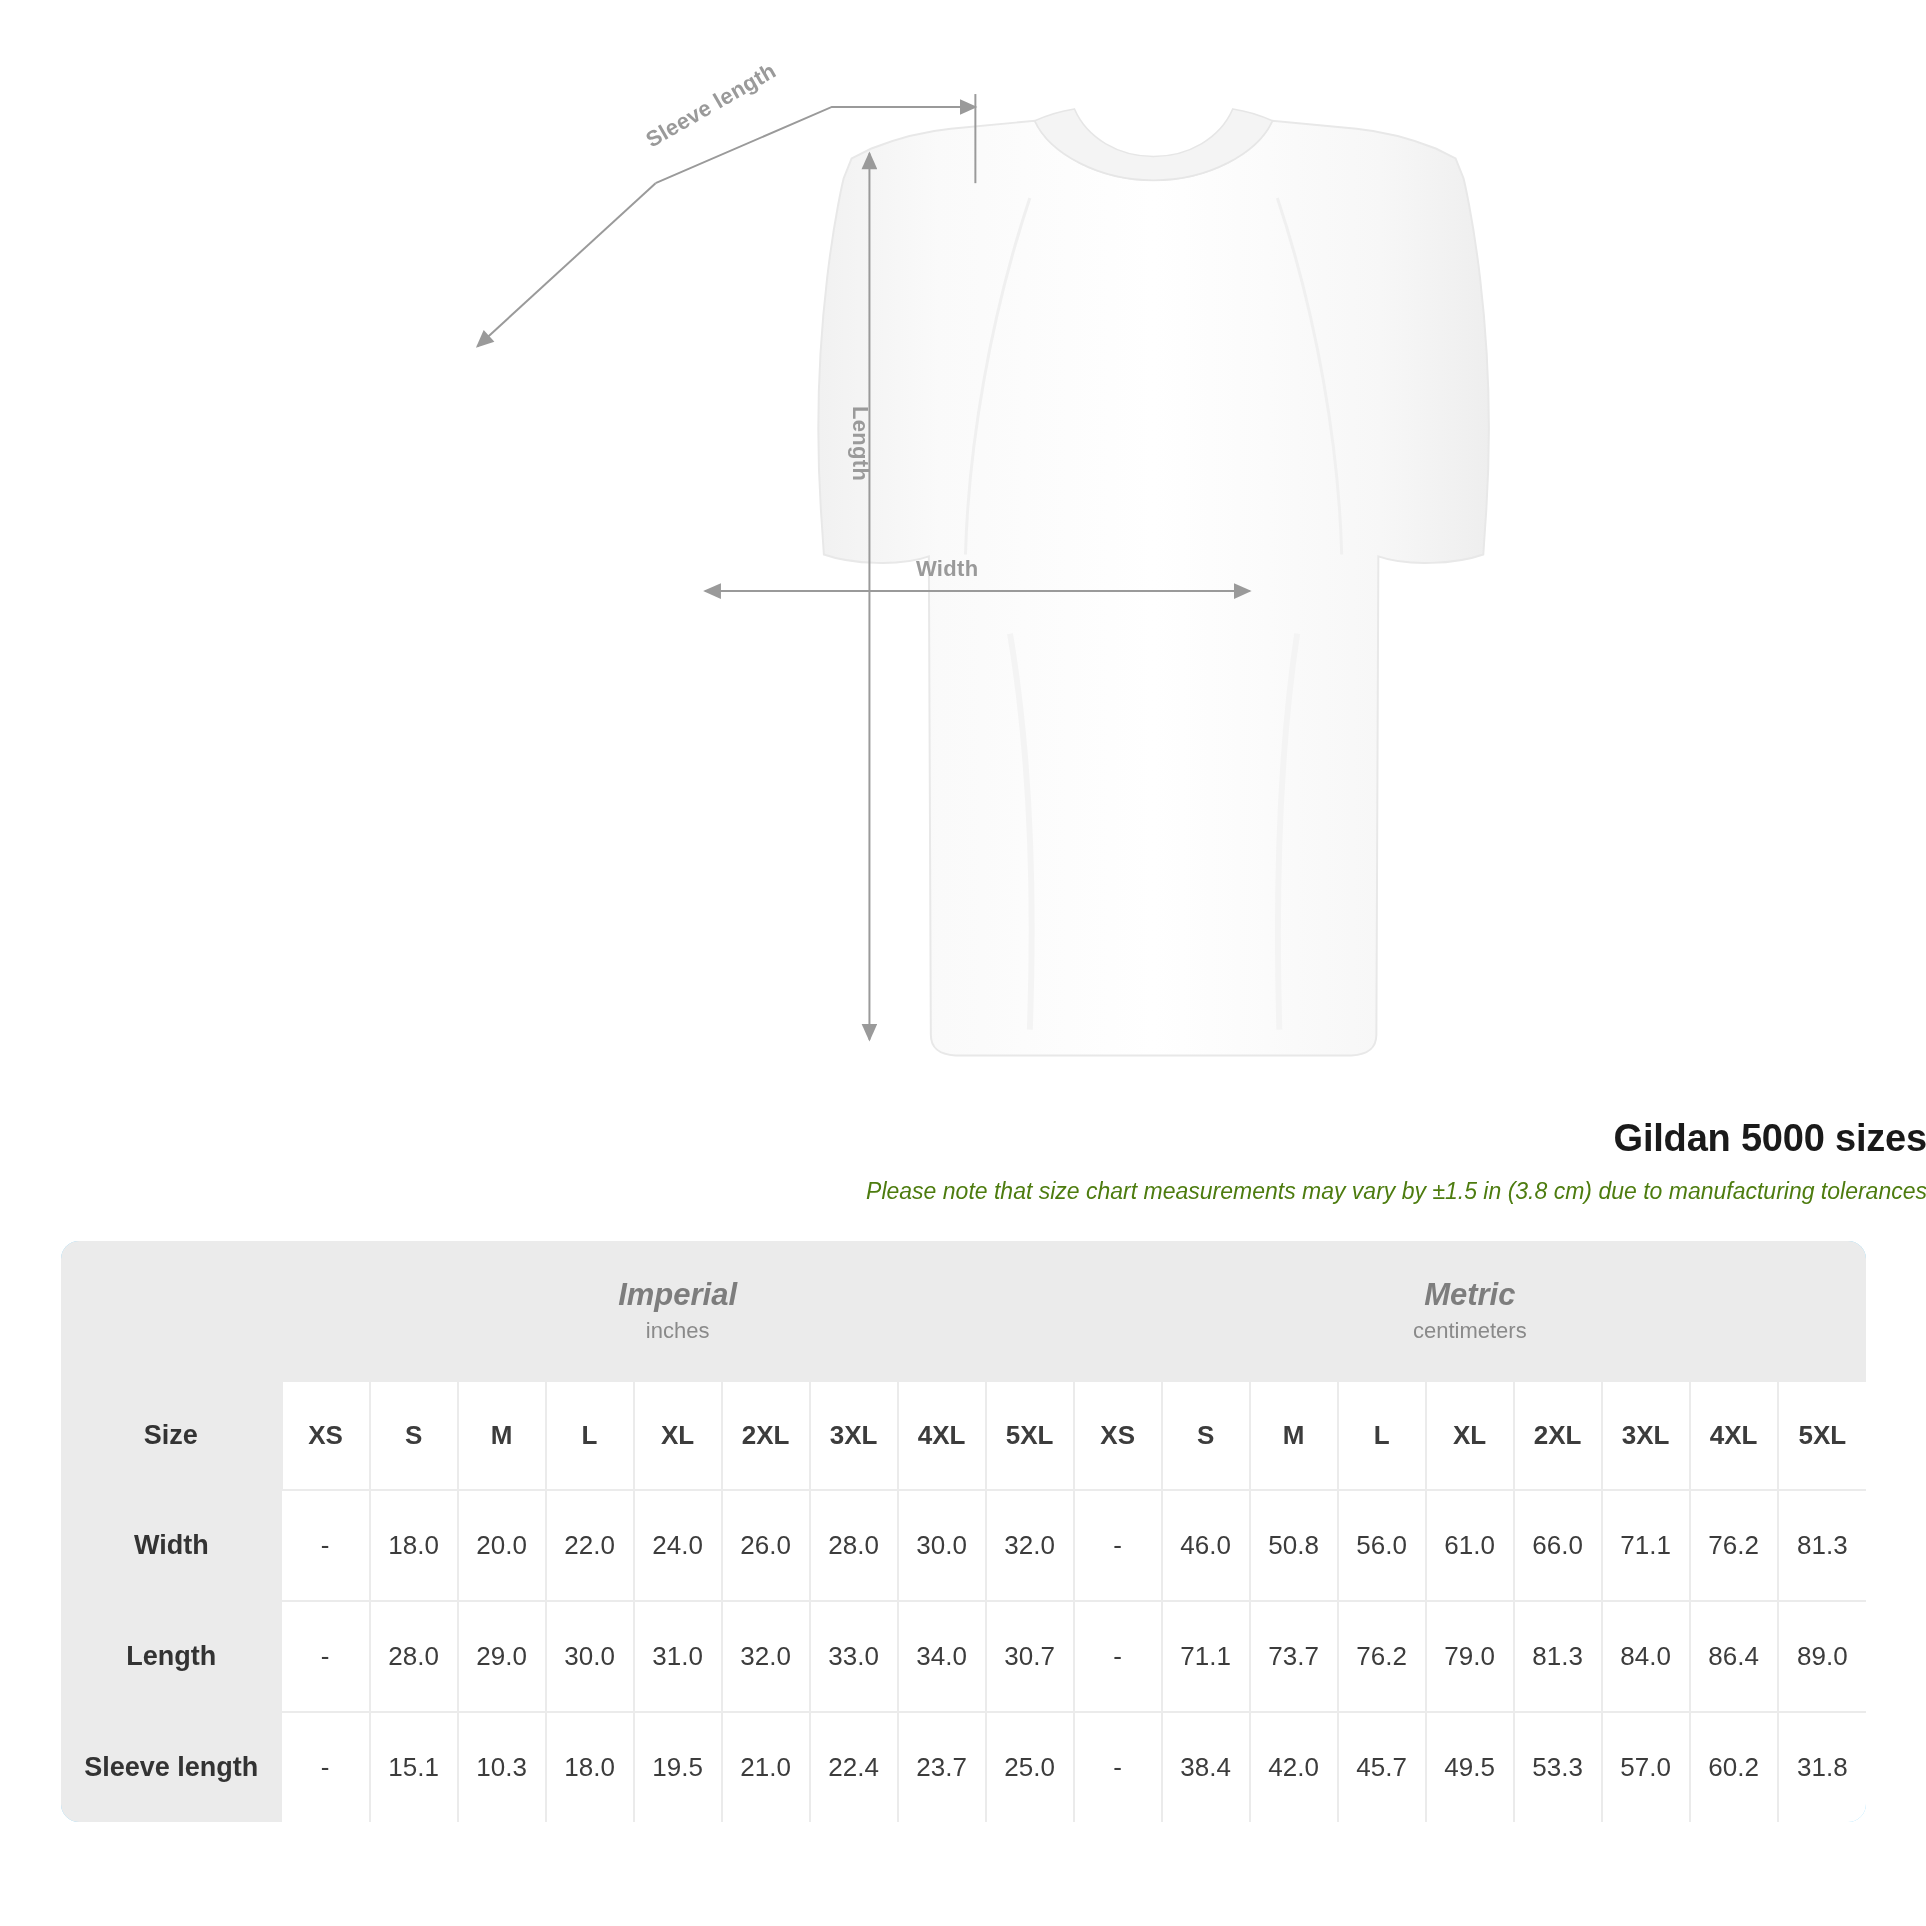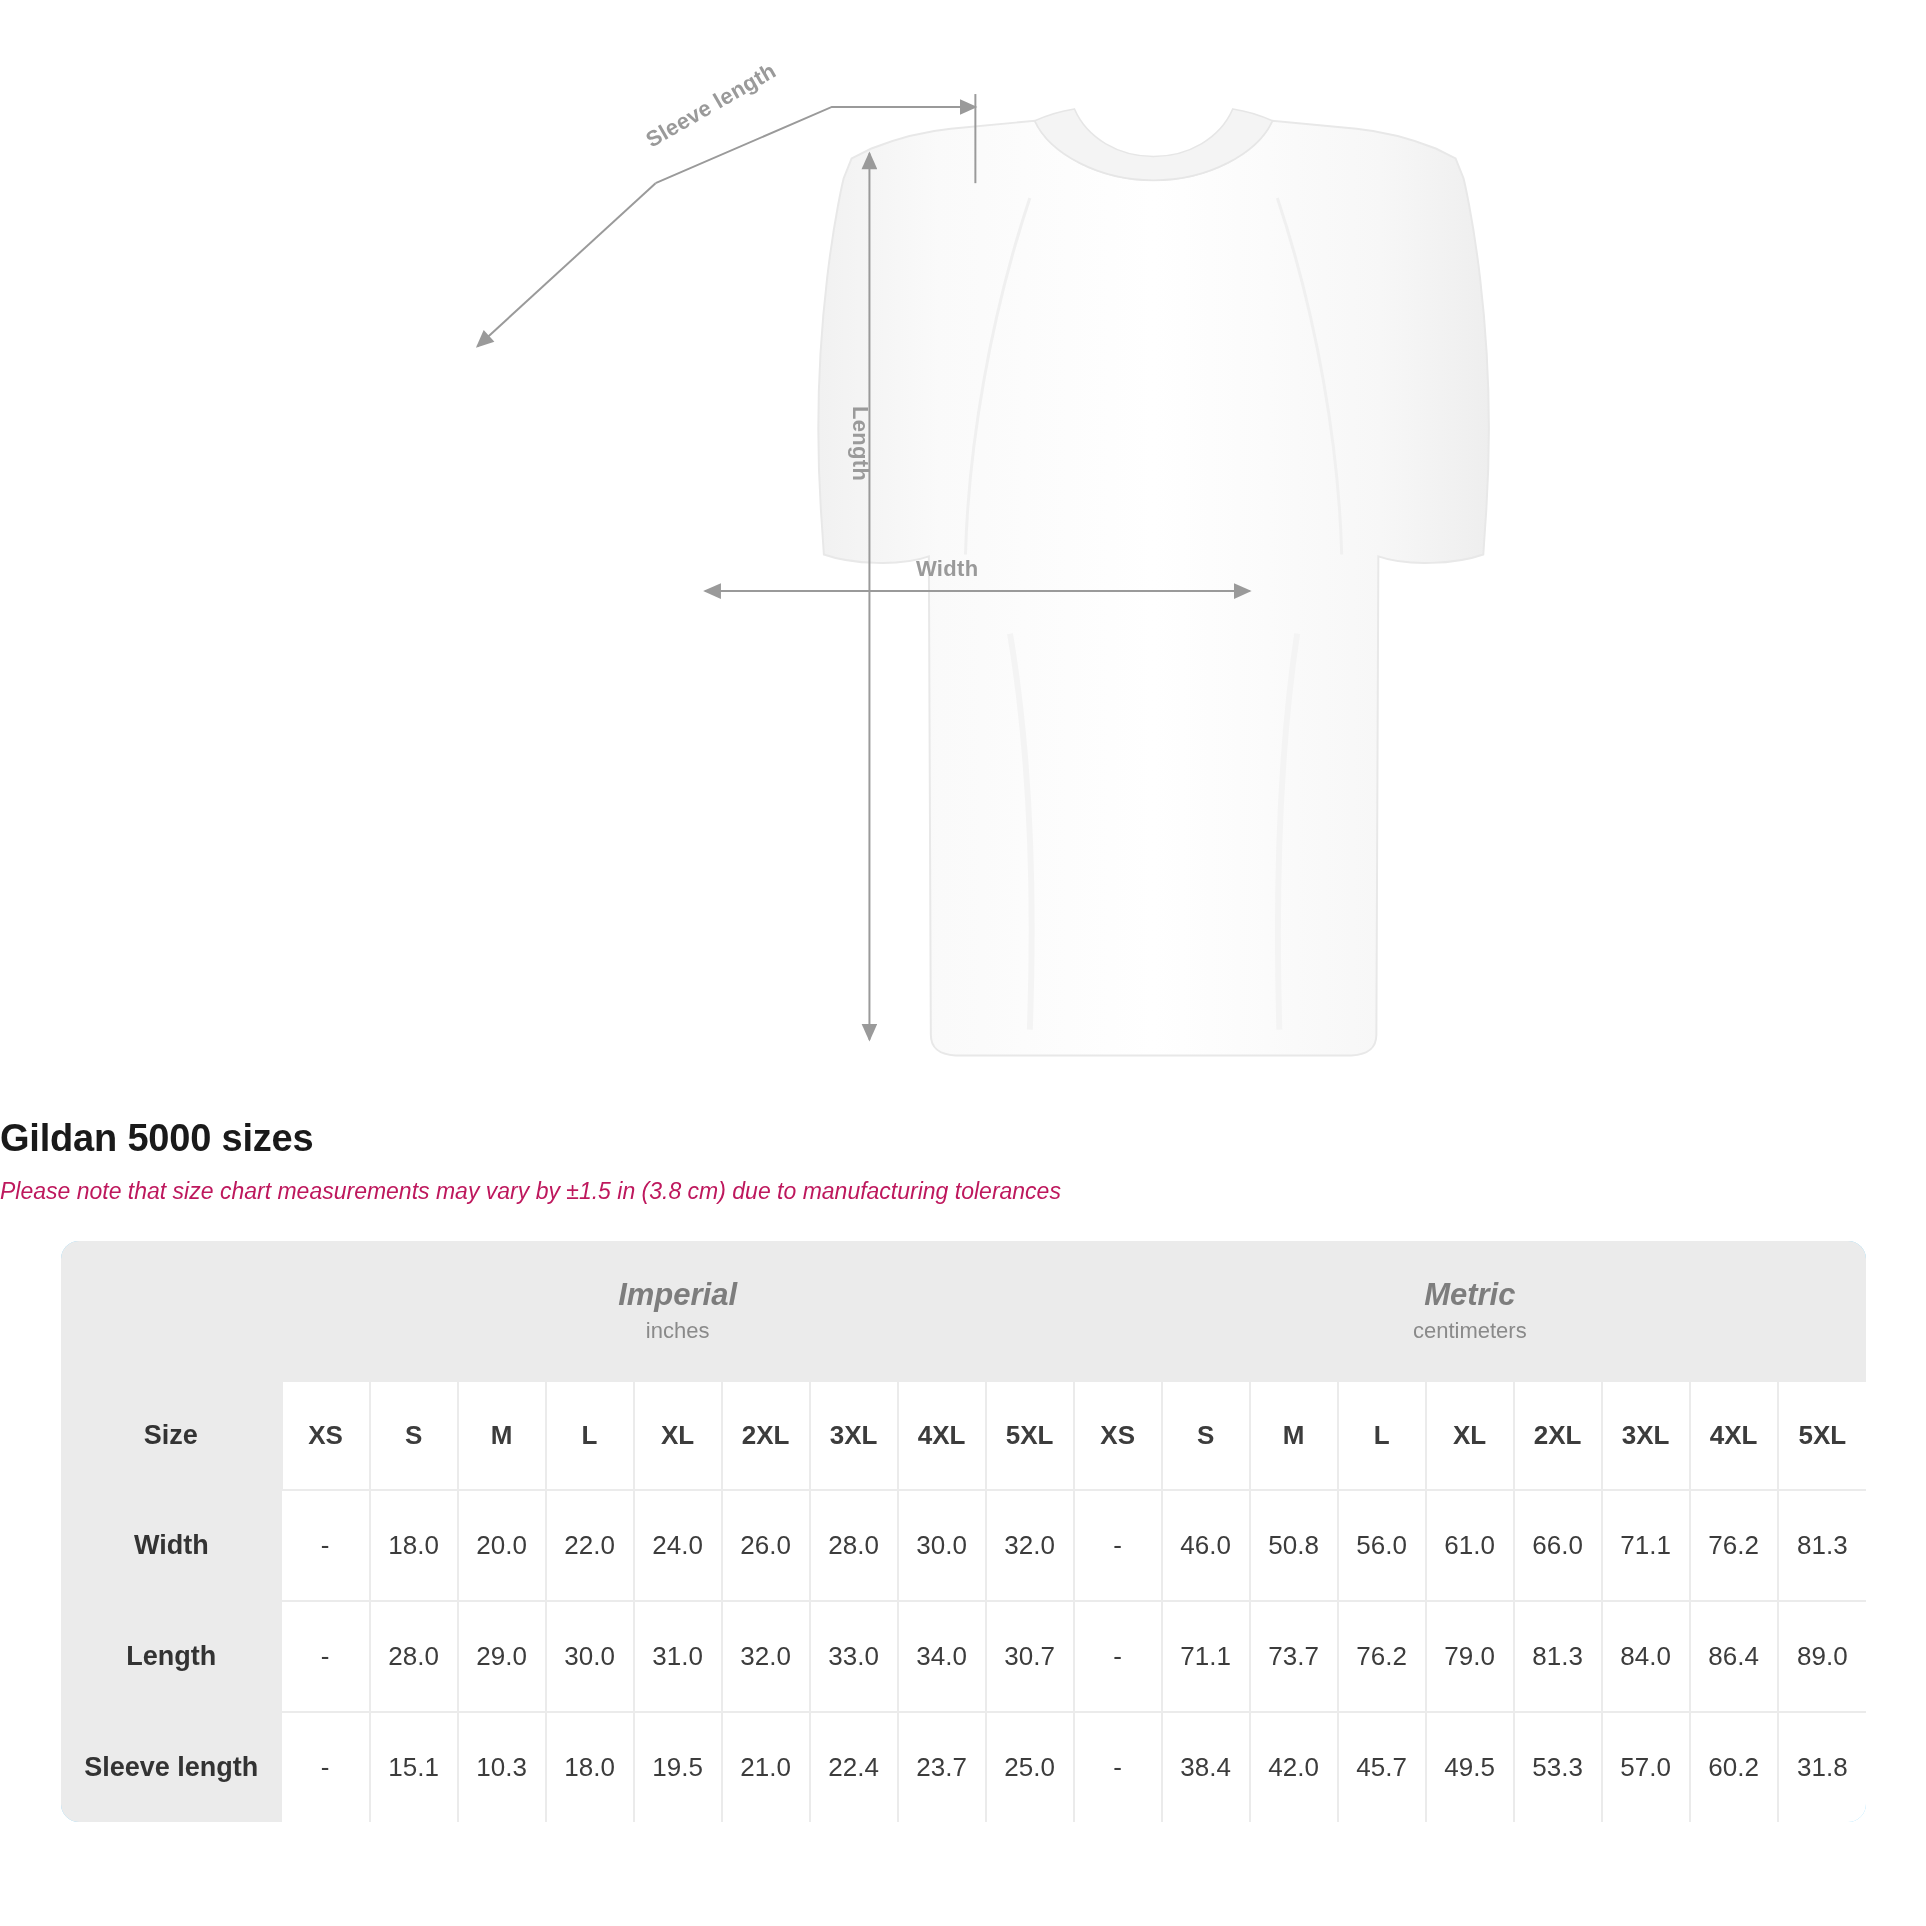--- a/index.html
+++ b/index.html
@@ -49,34 +49,34 @@
     transform: rotate(90deg);
     transform-origin: left top;
   }
   .label-width {
     left: 916px;
     top: 556px;
   }
 
   
   .title-block {
-    text-align: left;
+    text-align: right;
     margin-top: 18px;
   }
   .chart-title {
     font-size: 38px;
     font-weight: bold;
     color: #1a1a1a;
     margin: 0 0 18px 0;
     letter-spacing: -0.2px;
   }
   .chart-note {
     font-size: 23px;
     font-style: italic;
-    color: #be185d;
+    color: #4d7c0f;
     margin: 0;
   }
 
   
   .table-wrap {
     margin: 36px 61px 0 61px;
     border-radius: 18px;
     overflow: hidden;
     background: #7dd3fc;
   }

